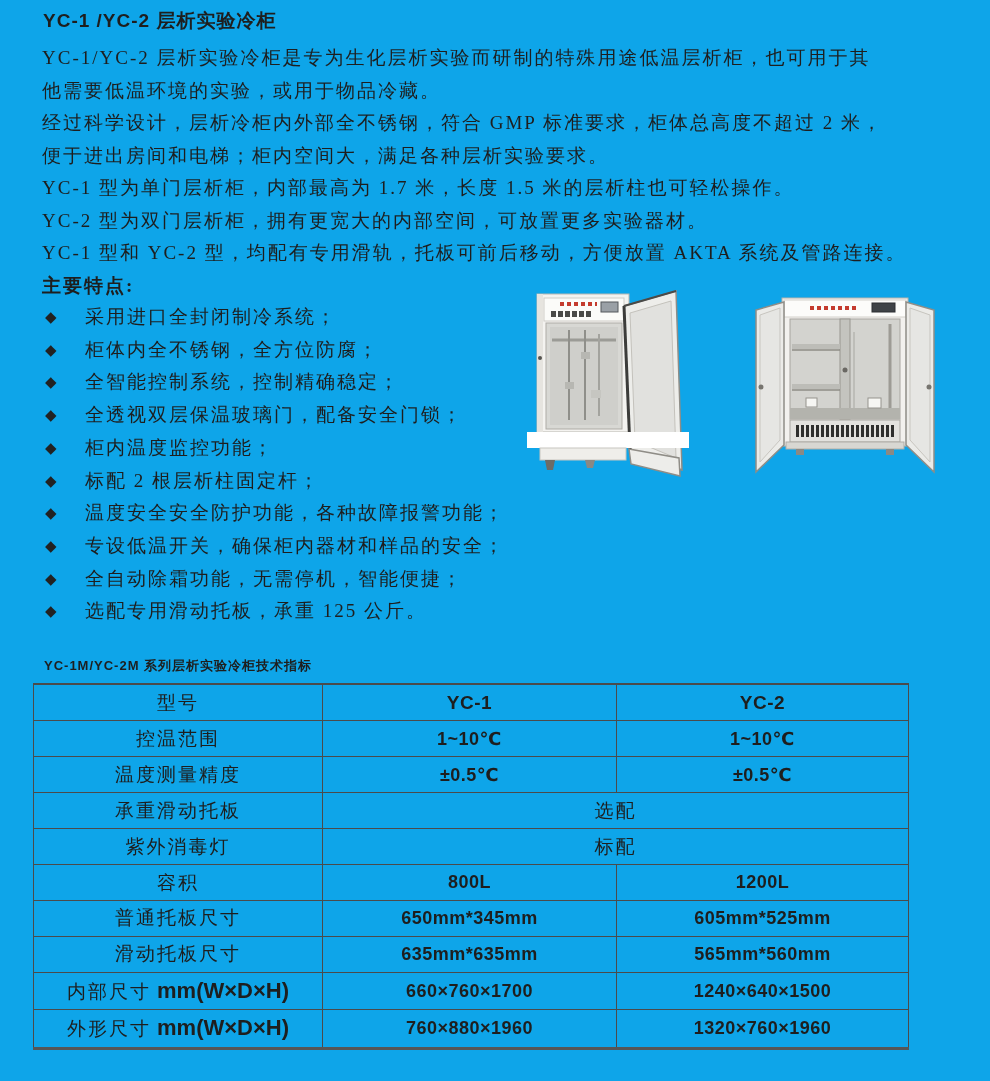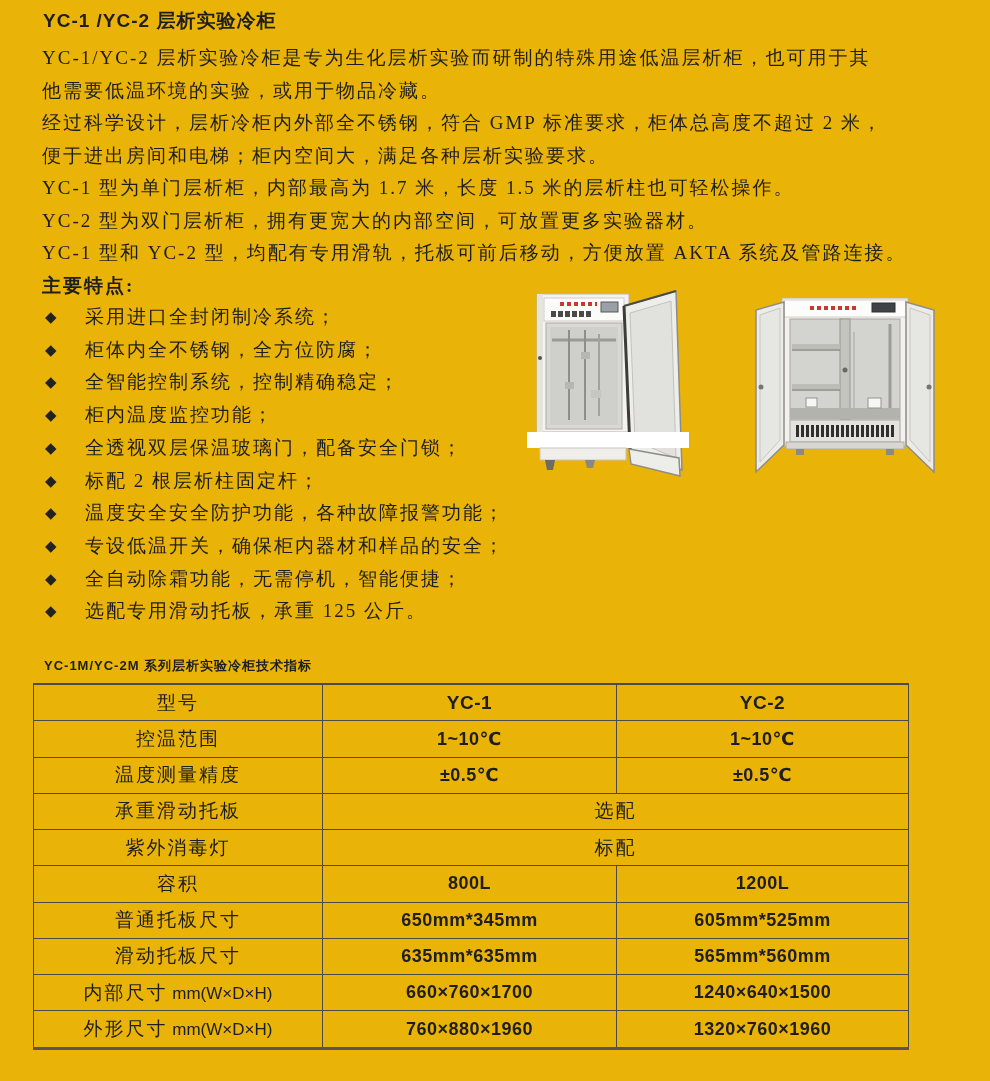--- a/index.html
+++ b/index.html
@@ -1,19 +1,19 @@
 <!DOCTYPE html>
 <html><head>
 <meta charset="utf-8">
 <style>
   html,body{margin:0;padding:0;background:#ffffff;}
   .page{
     position:relative;
     width:990px;height:1081px;
-    background:#eab308;
+    background:#0ea5e9;
     color:#1e1e1e;
     font-family:"Liberation Serif","DejaVu Serif",serif;
     overflow:hidden;
   }
   .doc-title{
     position:absolute;left:43px;top:8px;
     font-family:"Liberation Sans","DejaVu Sans",sans-serif;
     font-weight:bold;font-size:19px;letter-spacing:1px;line-height:26px;
   }
   .intro{position:absolute;left:42px;top:42px;width:868px;}
@@ -49,21 +49,21 @@
     border:1px solid #4b4b4b;
     text-align:center;vertical-align:middle;padding:0;
     font-size:19px;letter-spacing:2px;font-weight:normal;
   }
   table.specs .val{
     font-family:"Liberation Sans","DejaVu Sans",sans-serif;
     font-weight:bold;font-size:18px;letter-spacing:0.5px;margin-top:14px;
   }
   table.specs .lbl-suffix{
     font-family:"Liberation Sans","DejaVu Sans",sans-serif;
-    font-weight:normal;font-size:17px;letter-spacing:0;
+    font-weight:bold;font-size:22px;letter-spacing:0;
   }
   .photo{position:absolute;}
   .photo-yc1{left:527px;top:286px;width:162px;height:194px;}
   .photo-yc2{left:750px;top:292px;width:192px;height:190px;}
 </style>
 </head>
 <body>
 
 <div class="page">
 
@@ -78,22 +78,22 @@
     <p>YC-2 型为双门层析柜，拥有更宽大的内部空间，可放置更多实验器材。</p>
     <p>YC-1 型和 YC-2 型，均配有专用滑轨，托板可前后移动，方便放置 AKTA 系统及管路连接。</p>
   </div>
 
   <div class="features-heading">主要特点:</div>
 
   <ul class="features">
     <li><span class="diamond">◆</span><span>采用进口全封闭制冷系统；</span></li>
     <li><span class="diamond">◆</span><span>柜体内全不锈钢，全方位防腐；</span></li>
     <li><span class="diamond">◆</span><span>全智能控制系统，控制精确稳定；</span></li>
+    <li><span class="diamond">◆</span><span>全透视双层保温玻璃门，配备安全门锁；</span></li>
     <li><span class="diamond">◆</span><span>柜内温度监控功能；</span></li>
-    <li><span class="diamond">◆</span><span>全透视双层保温玻璃门，配备安全门锁；</span></li>
     <li><span class="diamond">◆</span><span>标配 2 根层析柱固定杆；</span></li>
     <li><span class="diamond">◆</span><span>温度安全安全防护功能，各种故障报警功能；</span></li>
     <li><span class="diamond">◆</span><span>专设低温开关，确保柜内器材和样品的安全；</span></li>
     <li><span class="diamond">◆</span><span>全自动除霜功能，无需停机，智能便捷；</span></li>
     <li><span class="diamond">◆</span><span>选配专用滑动托板，承重 125 公斤。</span></li>
   </ul>
 
   <svg class="photo photo-yc1" viewBox="0 0 162 194" xmlns="http://www.w3.org/2000/svg">
     <rect x="10" y="8" width="92" height="138" fill="#f4f3f0" stroke="#b9b7b1" stroke-width="1"></rect>
     <rect x="10" y="8" width="6" height="138" fill="#e6e4df"></rect>

